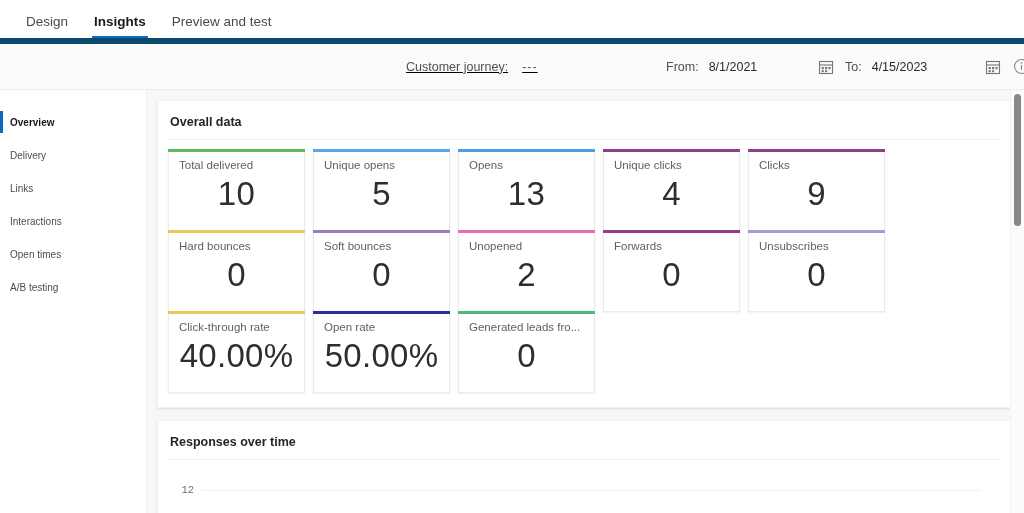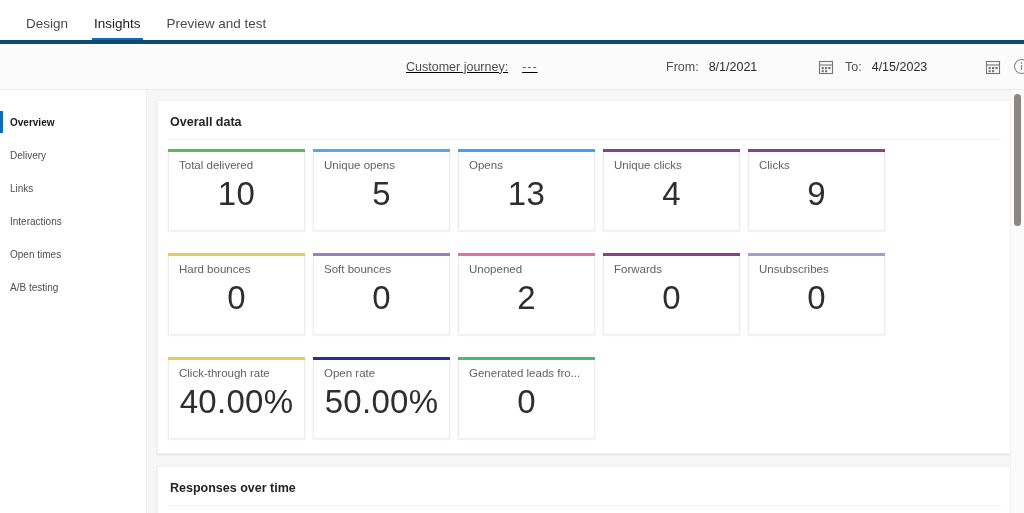--- a/index.html
+++ b/index.html
@@ -10,32 +10,32 @@
     overflow: hidden;
   }
 
   
   .tabstrip {
     height: 44px;
     display: flex;
     align-items: flex-end;
     padding-left: 16px;
     background: #ffffff;
-    border-bottom: 4px solid #0c4a6e;
+    border-bottom: 6px solid #0c4a6e;
   }
   .tab {
     position: relative;
     font-size: 13.5px;
     color: #4a4a4a;
     padding: 0 10px 9px 10px;
     margin-right: 6px;
     cursor: pointer;
     white-space: nowrap;
   }
-  .tab.active { color: #1b1a19; font-weight: normal; }
+  .tab.active { color: #1b1a19; font-weight: bold; }
   .tab.active::after {
     content: "";
     position: absolute;
     left: 8px; right: 8px; bottom: 0;
     height: 2px;
     background: #0f6cbd;
   }
 
   
   .filterbar {
@@ -111,21 +111,21 @@
     color: #242424;
     padding: 2px 2px 10px 2px;
     border-bottom: 1px solid #f2f2f2;
     margin-bottom: 12px;
   }
 
   
   .kpi-grid {
     display: flex;
     flex-wrap: wrap;
-    gap: 25px 8px;
+    gap: 2px 8px;
   }
   .kpi {
     width: 137px;
     height: 79px;
     background: #ffffff;
     border: 1px solid #ececec;
     border-top: none;
     box-shadow: 0 0.6px 1.6px rgba(0,0,0,0.10);
     padding: 7px 10px 0 10px;
     position: relative;

